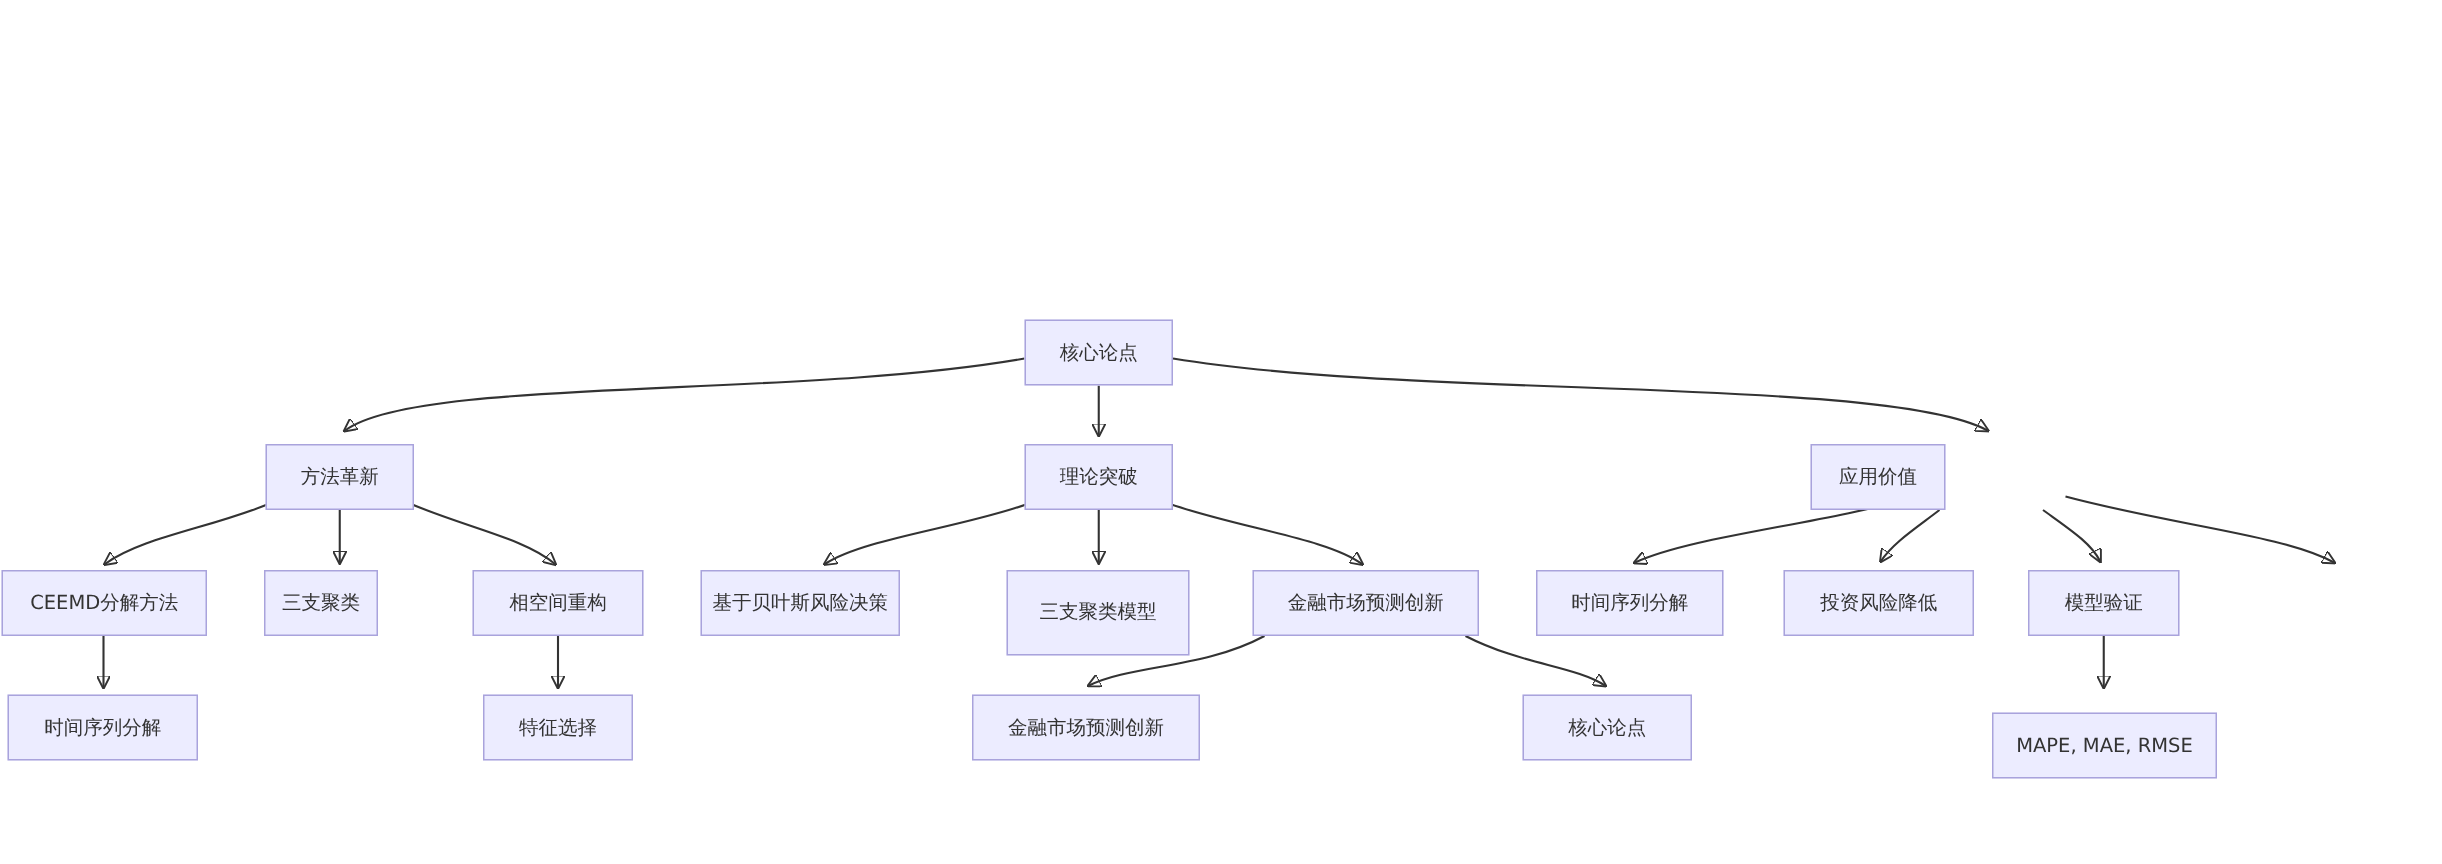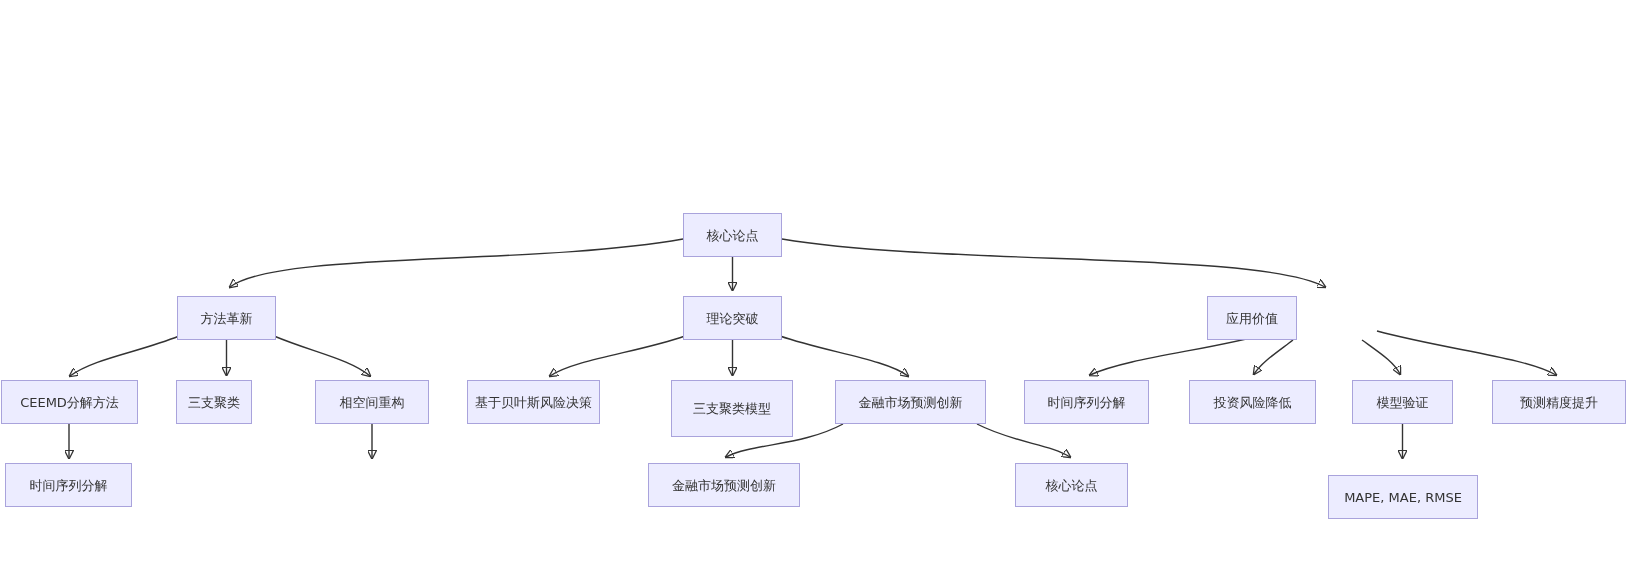--- a/index.html
+++ b/index.html
@@ -70,20 +70,20 @@
 
   <div class="node" style="left:1px;top:380px;width:137px;height:44px">CEEMD分解方法</div>
   <div class="node" style="left:176px;top:380px;width:76px;height:44px">三支聚类</div>
   <div class="node" style="left:315px;top:380px;width:114px;height:44px">相空间重构</div>
   <div class="node" style="left:467px;top:380px;width:133px;height:44px">基于贝叶斯风险决策</div>
   <div class="node" style="left:671px;top:380px;width:122px;height:57px">三支聚类模型</div>
   <div class="node" style="left:835px;top:380px;width:151px;height:44px">金融市场预测创新</div>
   <div class="node" style="left:1024px;top:380px;width:125px;height:44px">时间序列分解</div>
   <div class="node" style="left:1189px;top:380px;width:127px;height:44px">投资风险降低</div>
   <div class="node" style="left:1352px;top:380px;width:101px;height:44px">模型验证</div>
-  <div class="node" style="left:1492px;top:380px;width:134px;height:44px">预测精度提升</div>
 
   <div class="node" style="left:5px;top:463px;width:127px;height:44px">时间序列分解</div>
+  <div class="node" style="left:322px;top:463px;width:100px;height:44px">特征选择</div>
   <div class="node" style="left:648px;top:463px;width:152px;height:44px">金融市场预测创新</div>
   <div class="node" style="left:1015px;top:463px;width:113px;height:44px">核心论点</div>
   <div class="node" style="left:1328px;top:475px;width:150px;height:44px">MAPE, MAE, RMSE</div>
 
 </div>
 
 </body></html>

